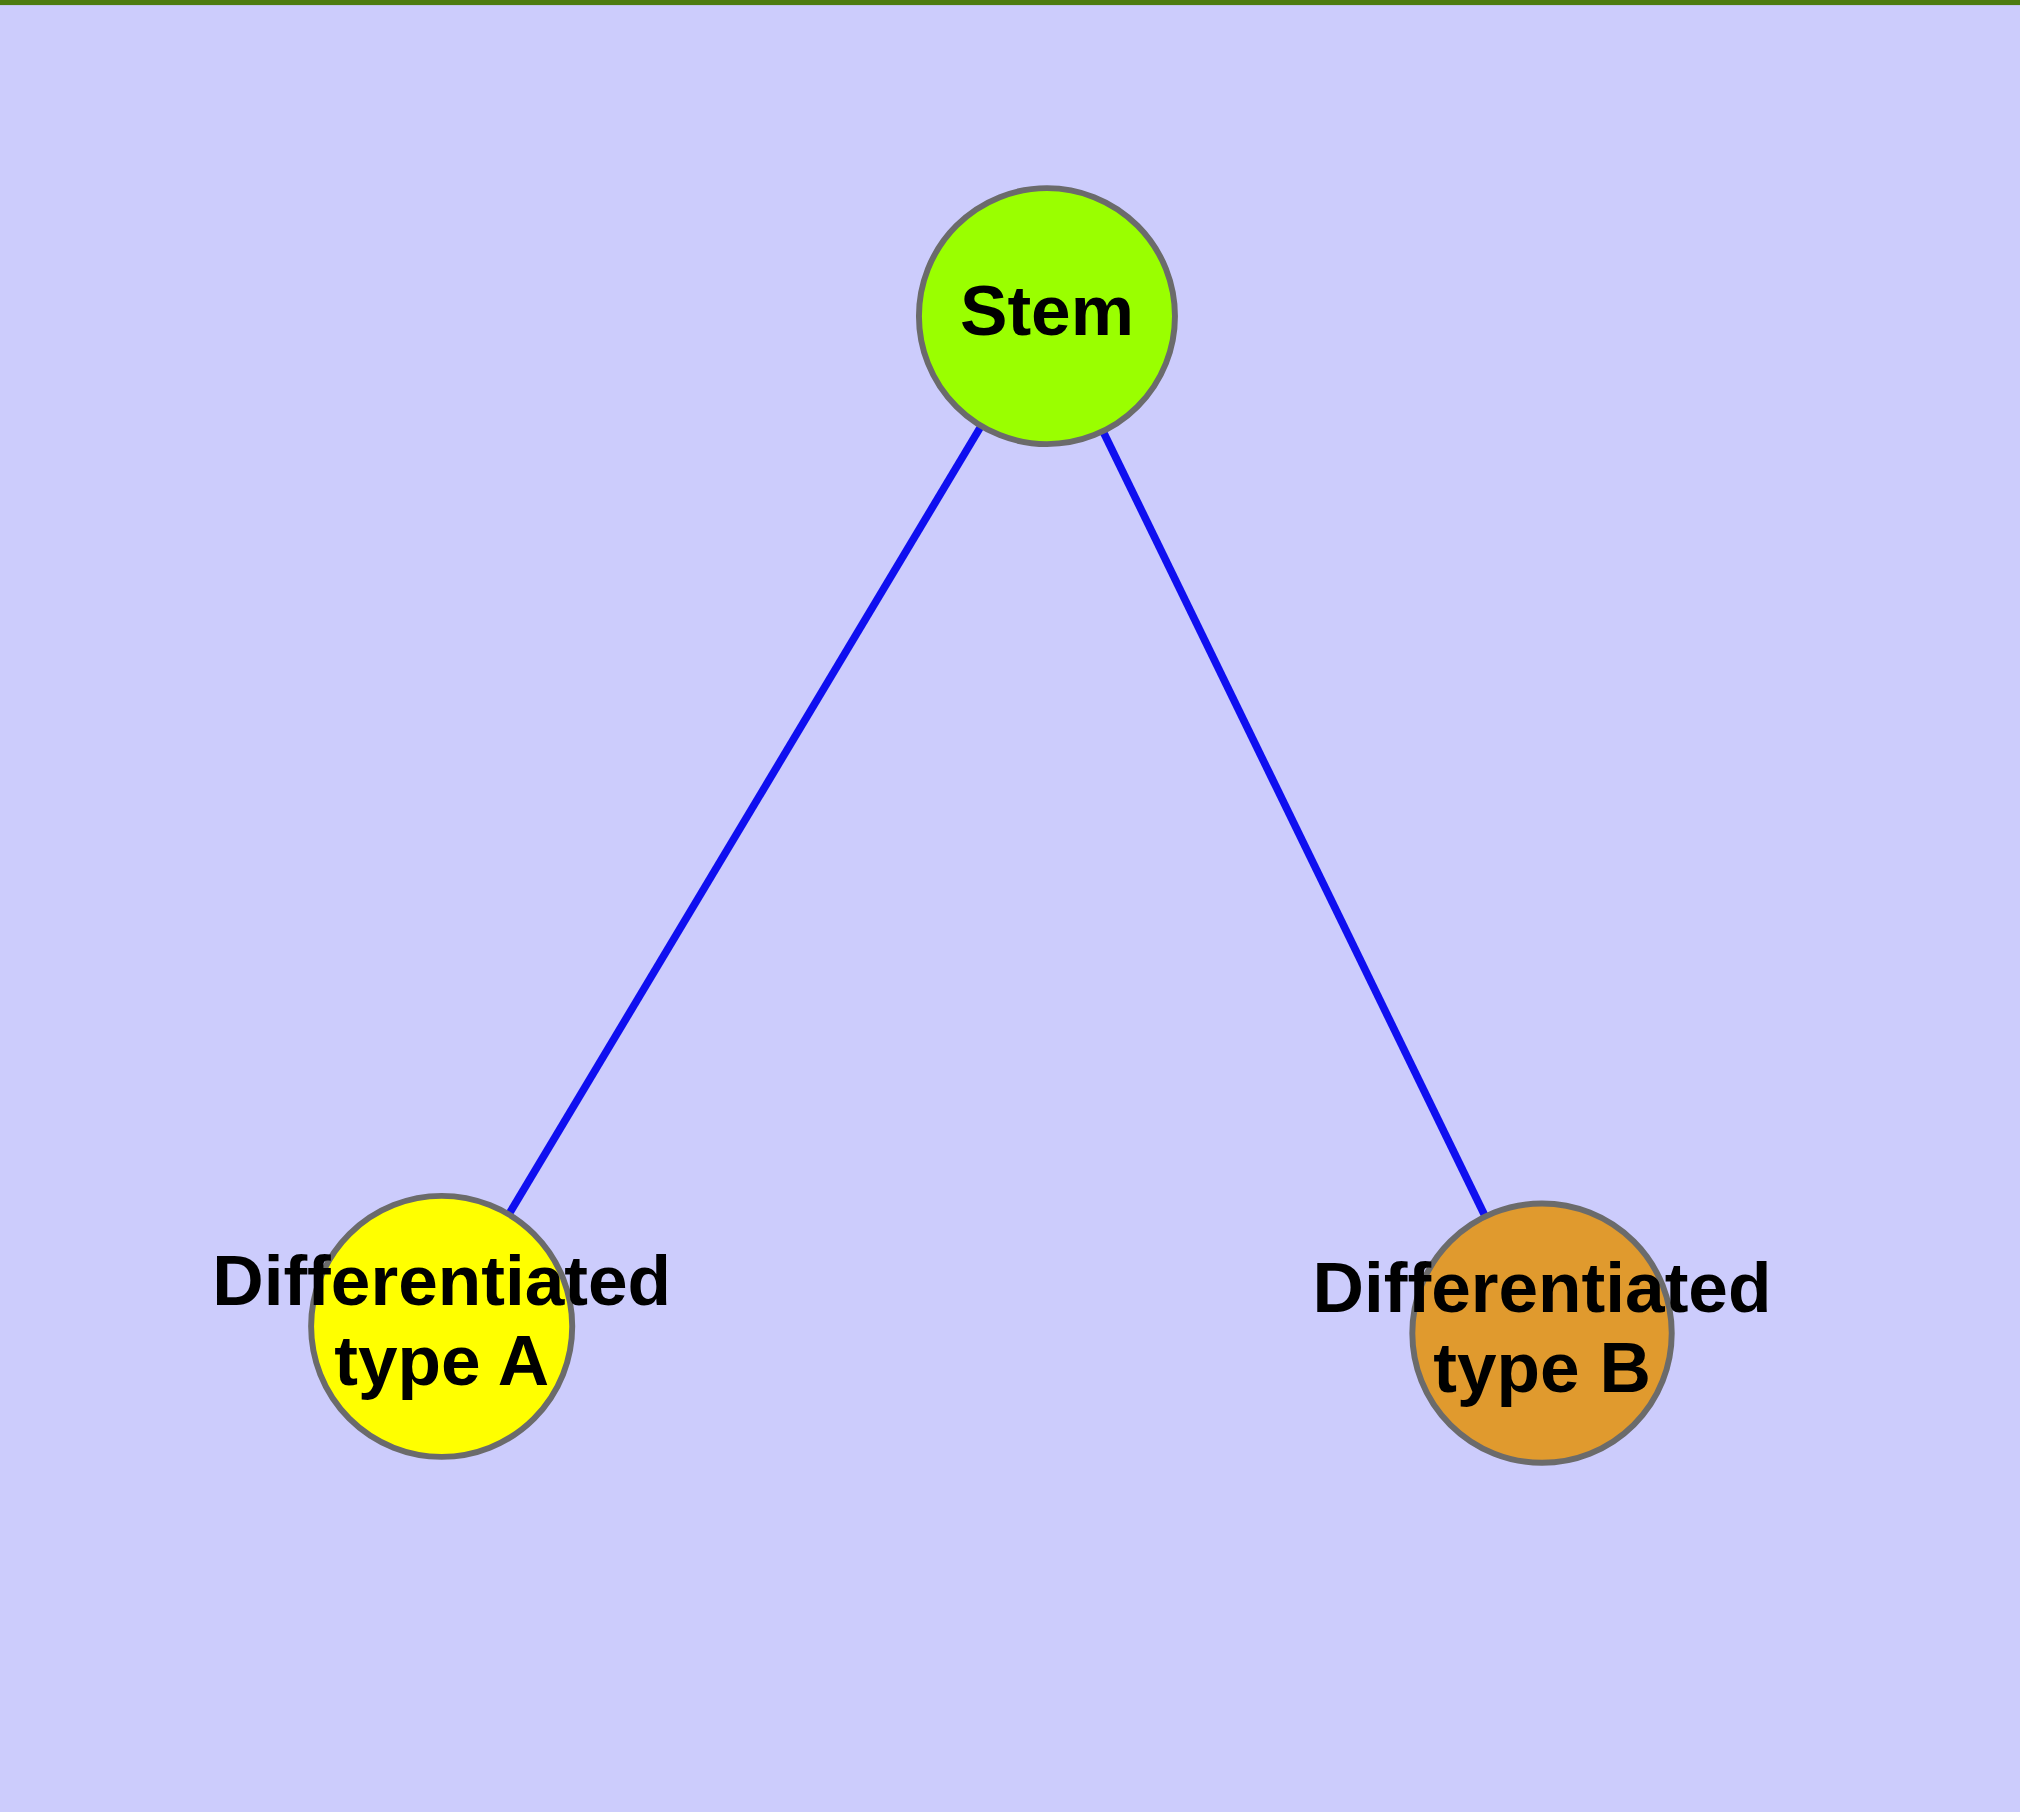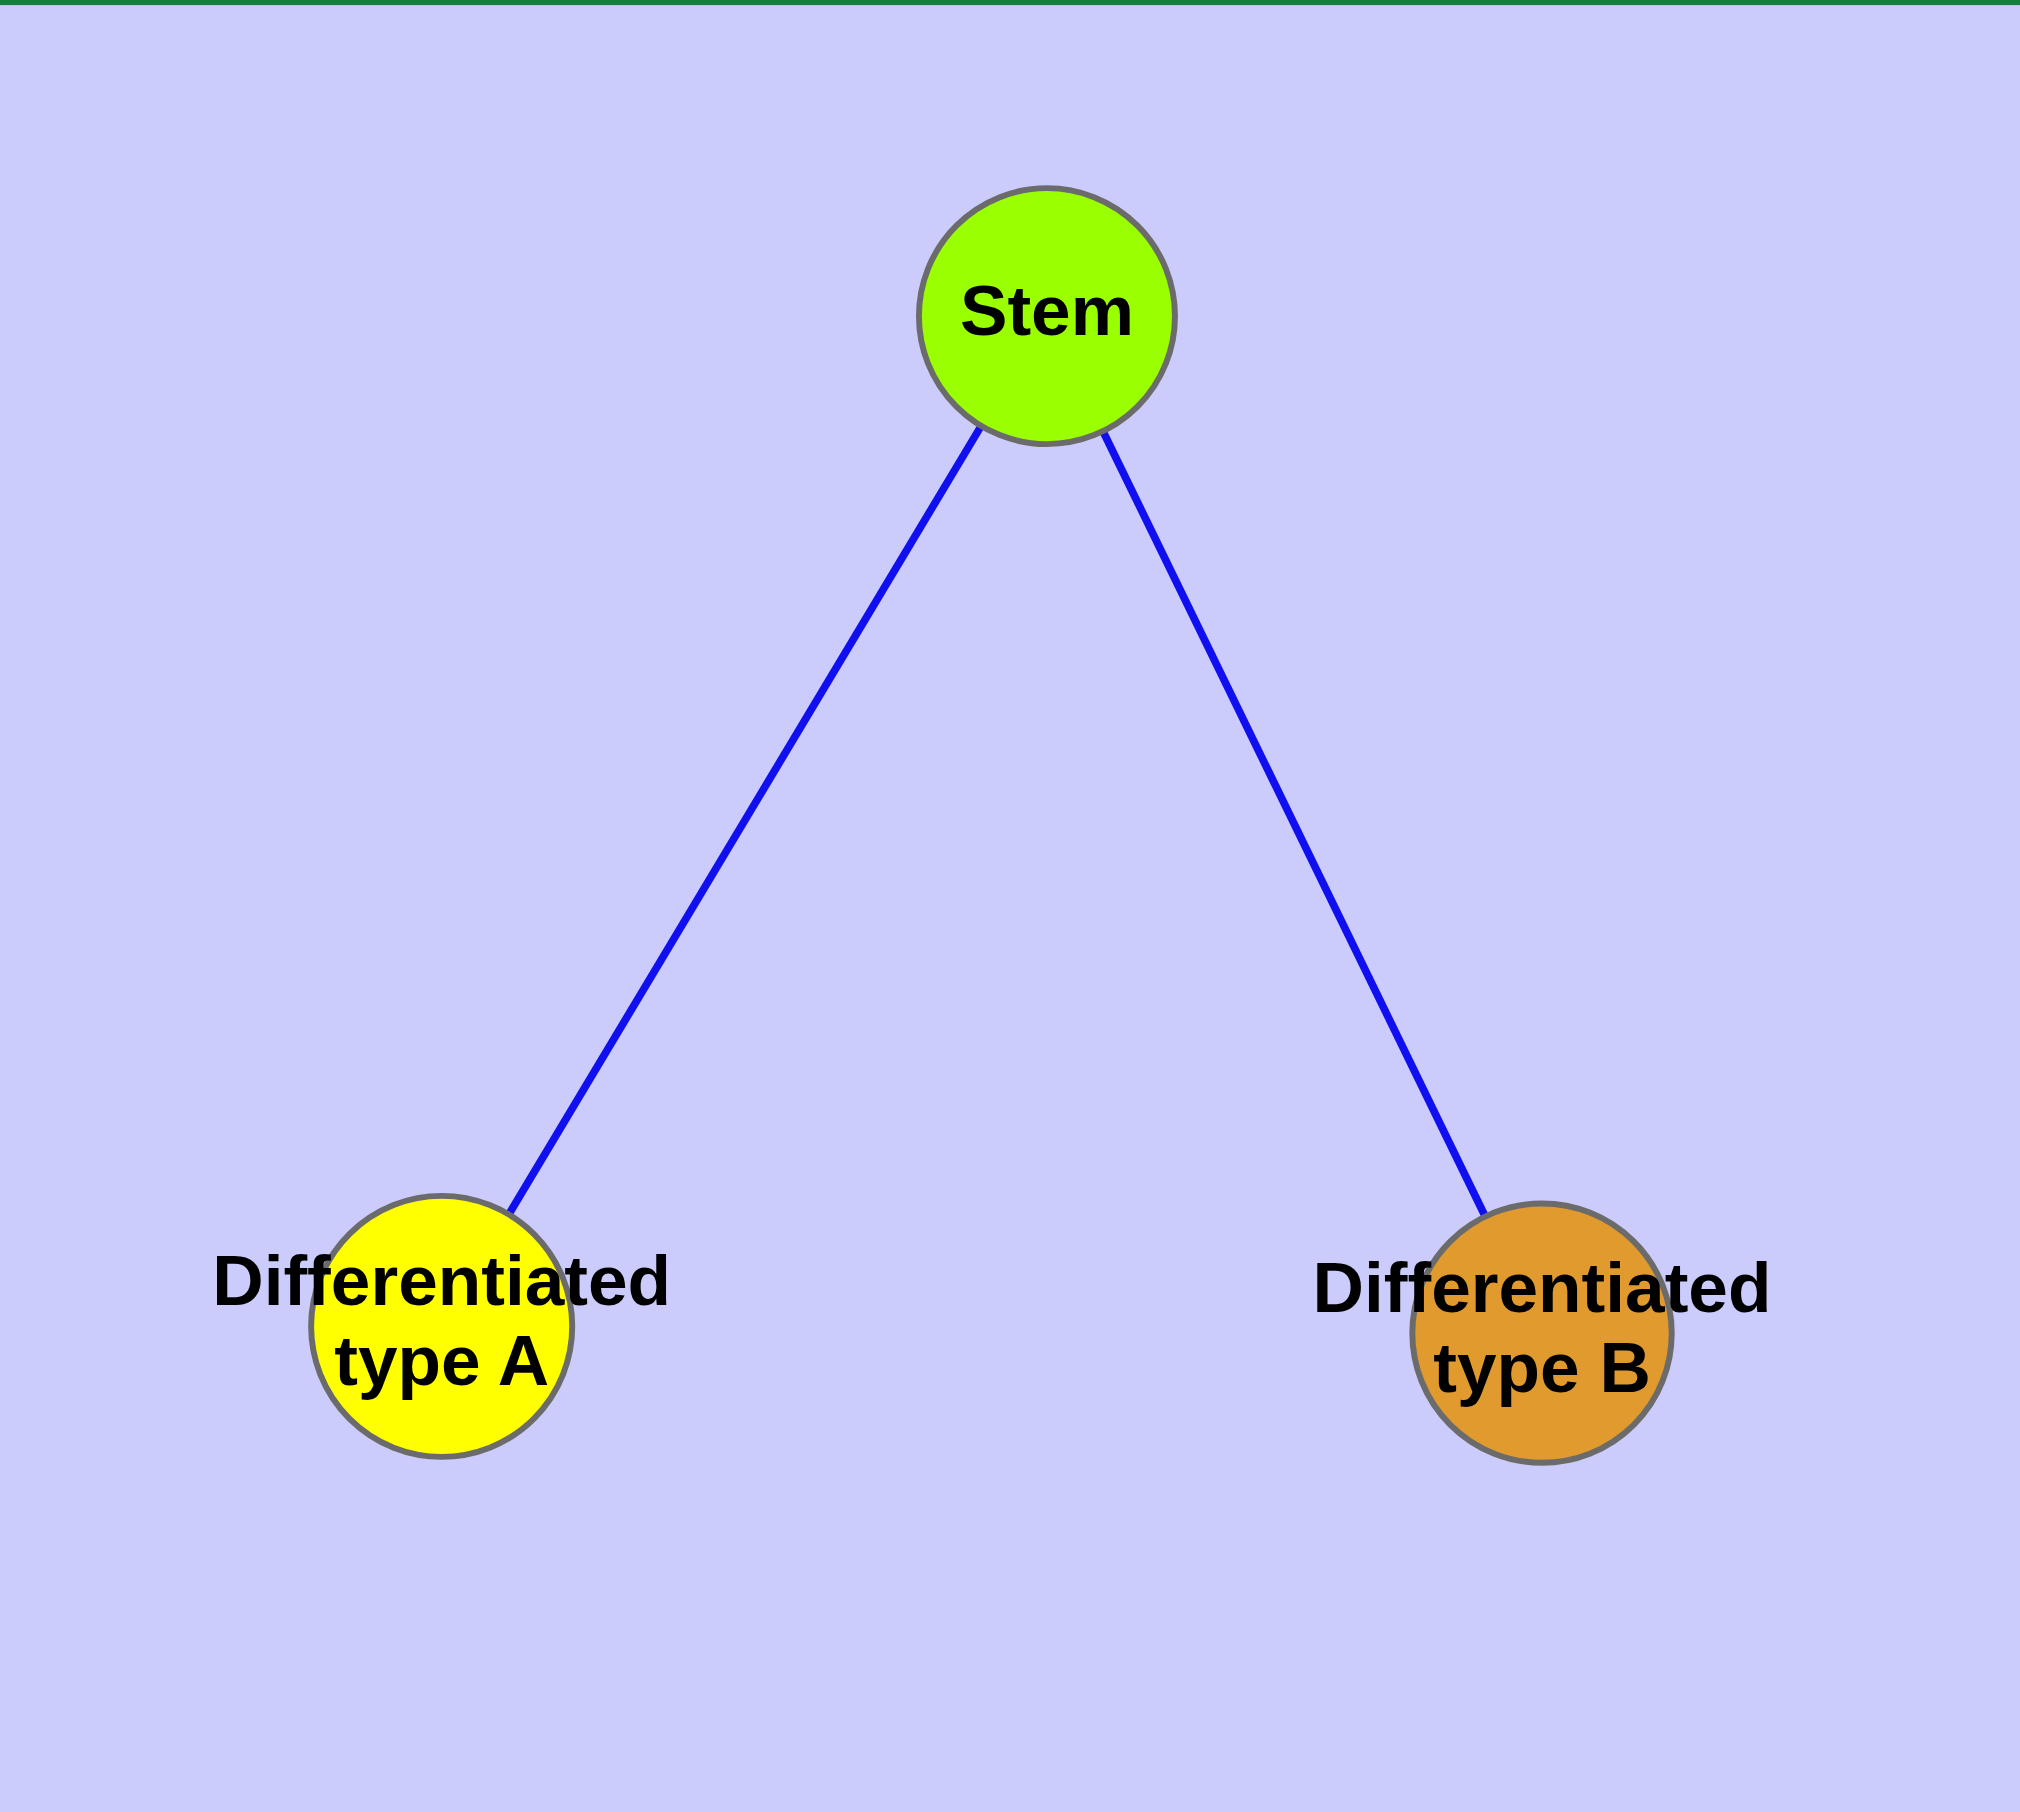--- a/index.html
+++ b/index.html
@@ -33,21 +33,21 @@
     font-weight: bold;
     fill: #000000;
     dominant-baseline: middle;
     text-anchor: middle;
     paint-order: normal;
   }
 </style>
 </head>
 <body style="width: 2021px; height: 1812px;">
 
-<div id="graph-canvas" style="width: 2021px; height: 1356px; background: #15803d;">
+<div id="graph-canvas" style="width: 2021px; height: 1356px; background: #4d7c0f;">
   <svg id="graph-svg" viewBox="0 0 2384 2138" xmlns="http://www.w3.org/2000/svg" preserveAspectRatio="none">
 
     <rect id="canvas-bg" x="0" y="6" width="2384" height="2132" fill="#ccccfc"></rect>
 
     <g id="edge-layer">
         <line x1="1156.3793295202122" y1="504.25467676737696" x2="601.1622522539014" y2="1431.1717021195373" stroke="#0f0ff0" stroke-width="9" stroke-linecap="butt"></line>
         <line x1="1301.9522984121952" y1="510.57321591546946" x2="1751.1725081445081" y2="1433.6284413928252" stroke="#0f0ff0" stroke-width="9" stroke-linecap="butt"></line>
       </g>
     <g id="node-layer">
         <circle cx="1235" cy="373" r="151" fill="#9aff00" stroke="#6b6b6b" stroke-width="7"></circle>

